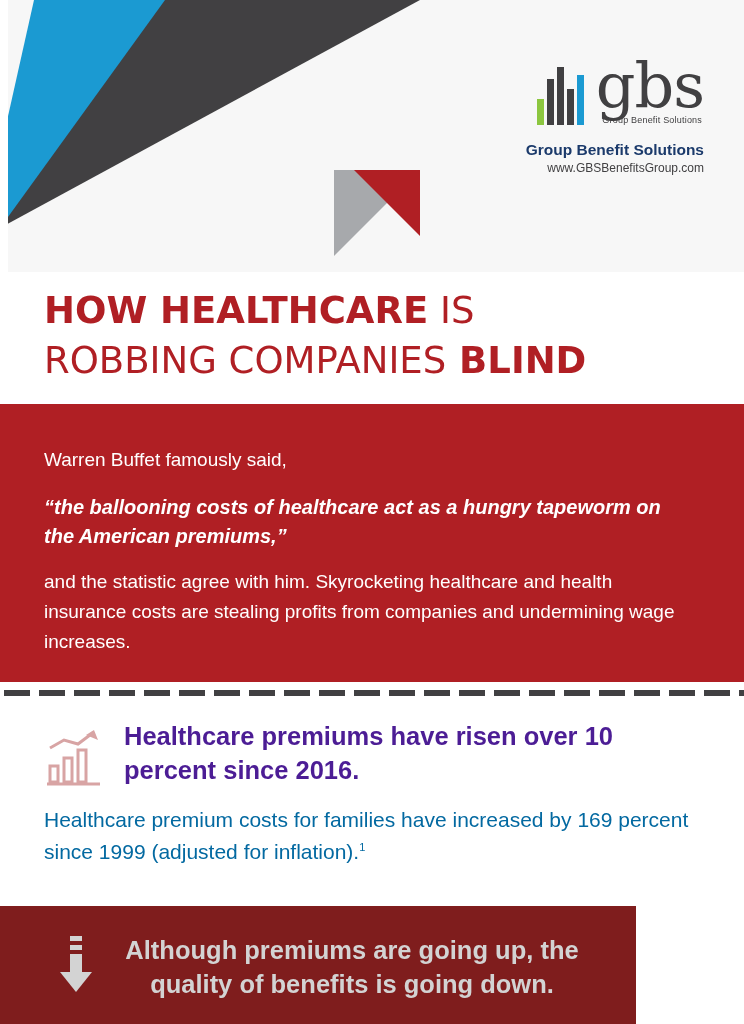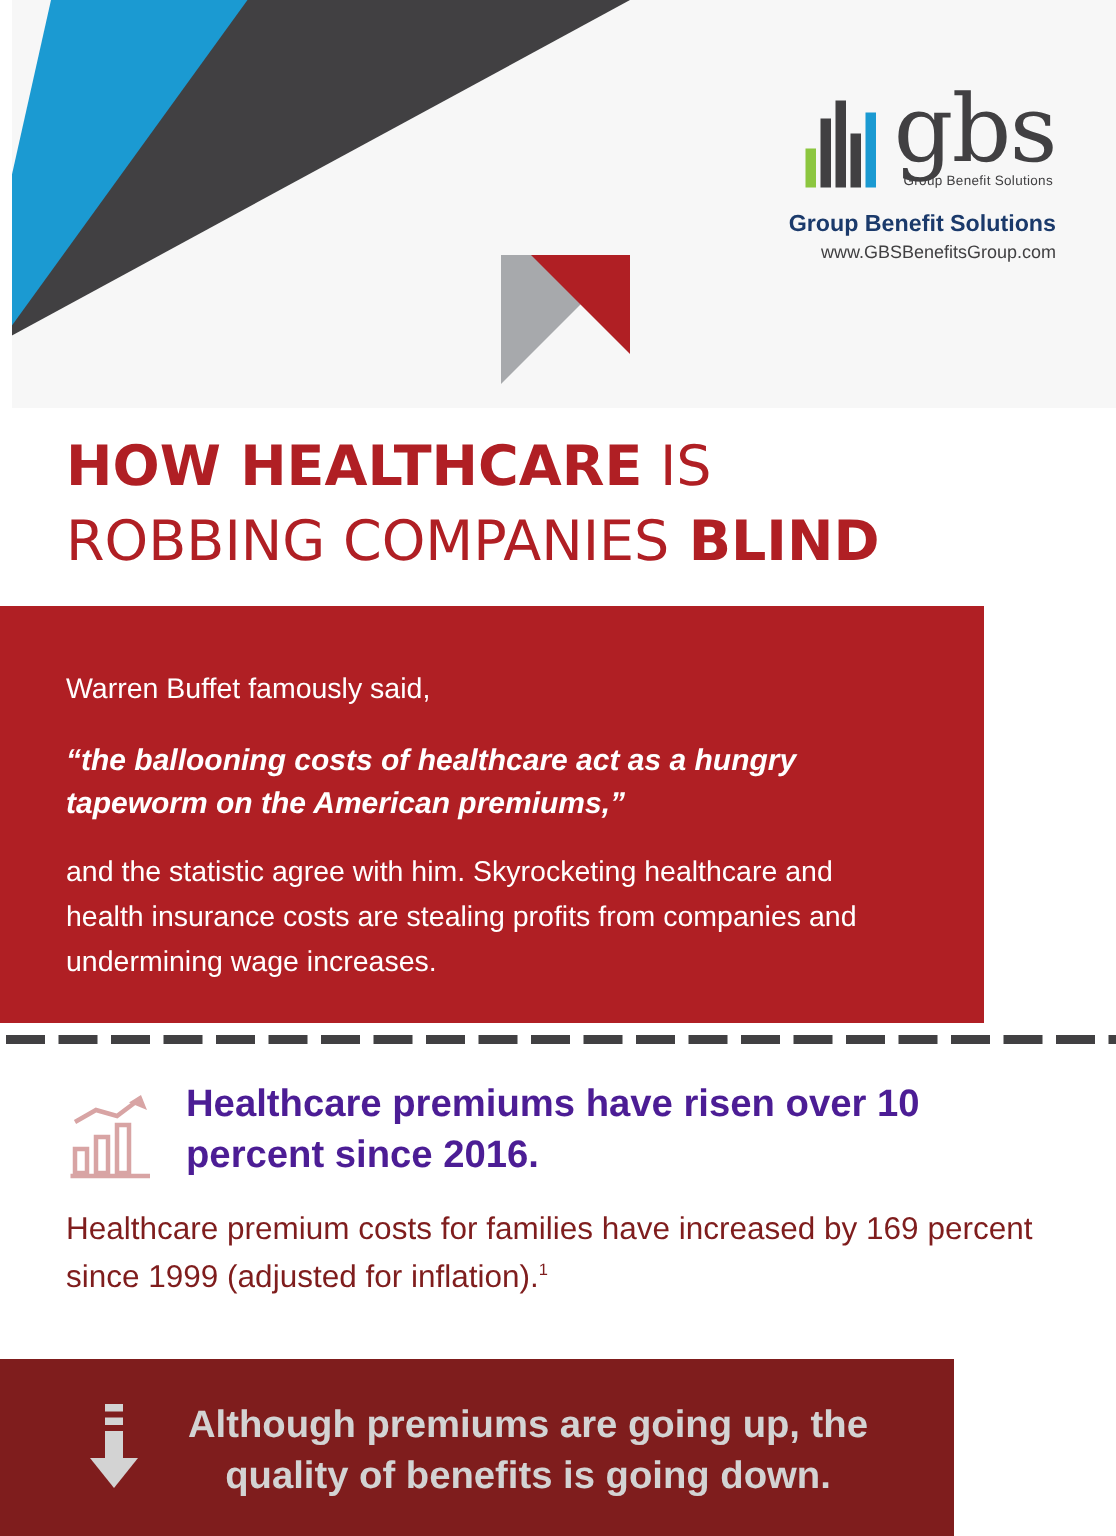--- a/index.html
+++ b/index.html
@@ -156,21 +156,21 @@
     line-height: 1.34;
     color: #b01f24;
     font-weight: 400;
   }
   .title-line b { font-weight: 700; }
 
   
   .red-panel {
     position: absolute;
     left: 0; top: 404px;
-    width: 656px;
+    width: 744px;
     height: 278px;
     background: #b01f24;
     color: #ffffff;
   }
   .red-inner { padding: 44px 54px 0 44px; }
   .intro {
     font-size: 19px;
     line-height: 1.3;
   }
   .quote {
@@ -220,21 +220,21 @@
   .stat-head-text {
     font-size: 25.5px;
     font-weight: bold;
     color: #4c1d95;
     line-height: 1.32;
   }
   .stat-body {
     padding: 16px 52px 0 44px;
     font-size: 21px;
     line-height: 1.5;
-    color: #7f1d1d;
+    color: #0369a1;
   }
   .stat-body sup { font-size: 11px; }
 
   
   .stat2 {
     position: absolute;
     left: 0; top: 906px;
     width: 636px;
     height: 118px;
     background: #7f1d1d;

